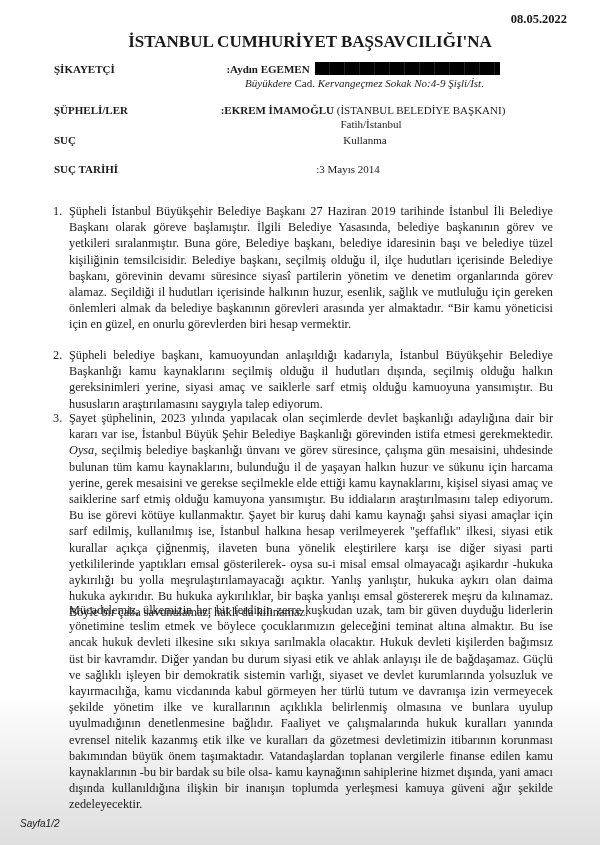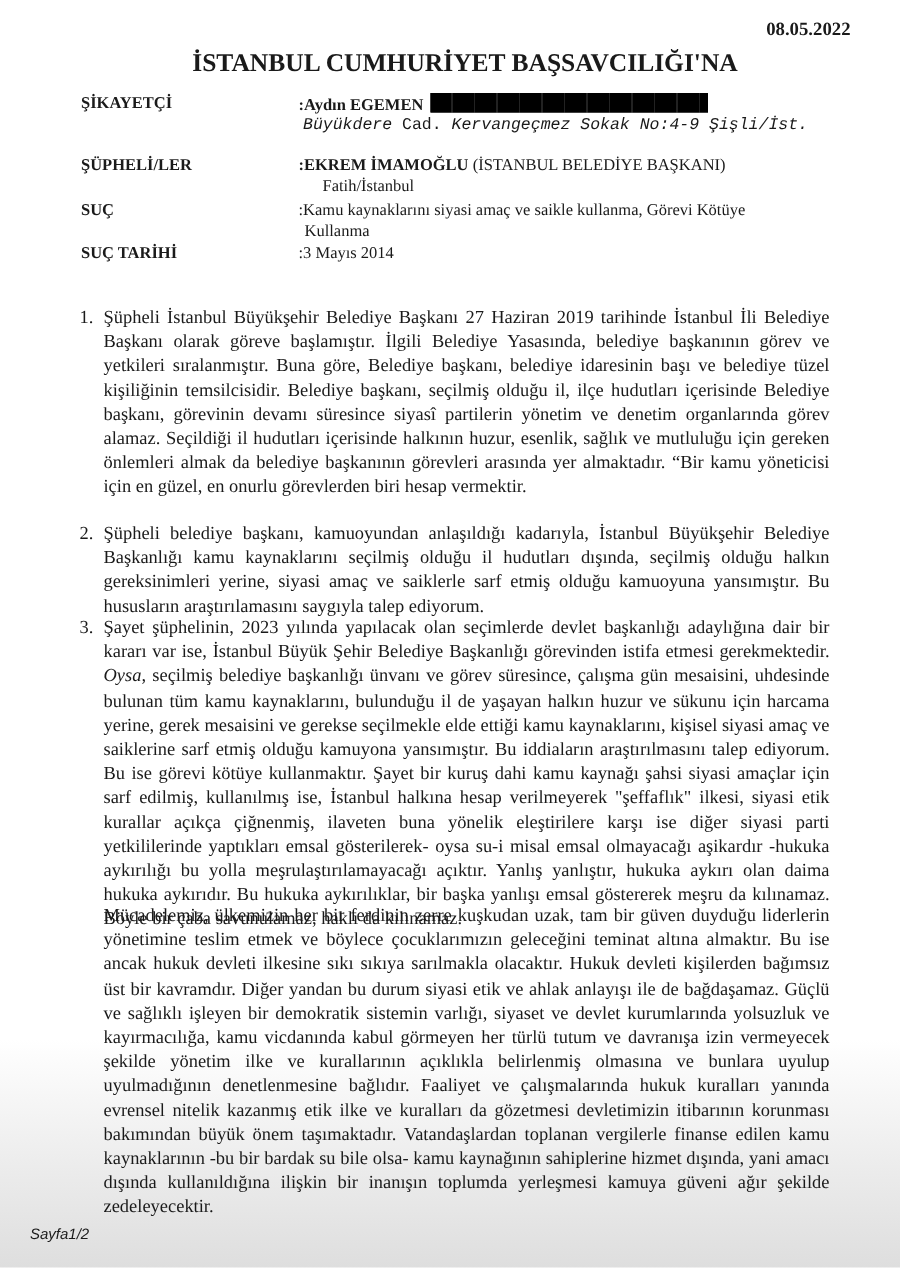--- a/index.html
+++ b/index.html
@@ -9,21 +9,21 @@
       font-family: "Liberation Serif", serif;
       color: #1a1a1a;
       position: relative;
     }
     .page { position: absolute; left: 0; top: 0; width: 600px; height: 845px; }
     .abs { position: absolute; }
     .date { top: 12px; right: 33px; font-weight: bold; font-size: 12.5px; }
     .addressee { top: 32px; left: 0; width: 600px; text-align: center; font-weight: bold; font-size: 17px; padding-left: 20px; box-sizing: border-box; }
     .field-row { position: absolute; left: 54px; font-size: 11px; line-height: 14px; }
     .field-label { position: absolute; left: 0; top: 0; font-weight: bold; width: 140px; }
-    .field-value { position: absolute; left: 145px; top: 0; width: 330px; }
+    .field-value { position: absolute; left: 129px; top: 0; width: 330px; text-align: center; }
     .bold { font-weight: bold; }
     .italic { font-style: italic; }
     .redact { display: inline-block; width: 185px; height: 13px; background: #000; vertical-align: -2px; margin-left: 5px;
       background-image: repeating-linear-gradient(90deg, #000 0 14px, #222 14px 15px); }
     .heading { top: 189px; left: 0; width: 600px; text-align: center; font-weight: bold; font-size: 13px; padding-left: 20px; box-sizing: border-box; }
     .para {
       position: absolute; left: 69px; width: 484px;
       font-size: 12.3px; line-height: 16.2px; text-align: justify;
     }
     .para .num { position: absolute; left: -16px; top: 0; }
@@ -35,36 +35,35 @@
 <div class="page">
 
   <div class="abs date">08.05.2022</div>
 
   <div class="abs addressee">İSTANBUL CUMHURİYET BAŞSAVCILIĞI'NA</div>
 
   <div class="field-row" style="top:62px; width:500px; height:32px;">
     <div class="field-label">ŞİKAYETÇİ</div>
     <div class="field-value" style="width:360px;">
       <span class="bold">:Aydın EGEMEN</span><span class="redact"></span>
-      <div style="margin-left:3px;font-family:Liberation Mono, monospace;"><span class="italic">Büyükdere</span><span> Cad. </span><span class="italic">Kervangeçmez Sokak No:4-9 Şişli/İst.</span></div>
+      <div style="margin-left:3px;"><span class="italic">Büyükdere</span><span> Cad. </span><span class="italic">Kervangeçmez Sokak No:4-9 Şişli/İst.</span></div>
     </div>
   </div>
 
   <div class="field-row" style="top:103px; width:500px; height:30px;">
     <div class="field-label">ŞÜPHELİ/LER</div>
     <div class="field-value" style="width:360px;">
       <span class="bold">:EKREM İMAMOĞLU</span><span> (İSTANBUL BELEDİYE BAŞKANI)</span>
       <div style="margin-left:16px;">Fatih/İstanbul</div>
     </div>
   </div>
 
   <div class="field-row" style="top:133px; width:500px; height:30px;">
     <div class="field-label">SUÇ</div>
     <div class="field-value" style="width:360px;">
-      <div>:Kamu kaynaklarını siyasi amaç ve saikle kullanma, Görevi Kötüye</div>
       <div style="margin-left:4px;">Kullanma</div>
     </div>
   </div>
 
   <div class="field-row" style="top:162px; width:500px; height:14px;">
     <div class="field-label">SUÇ TARİHİ</div>
     <div class="field-value">:3 Mayıs 2014</div>
   </div>
 
 

